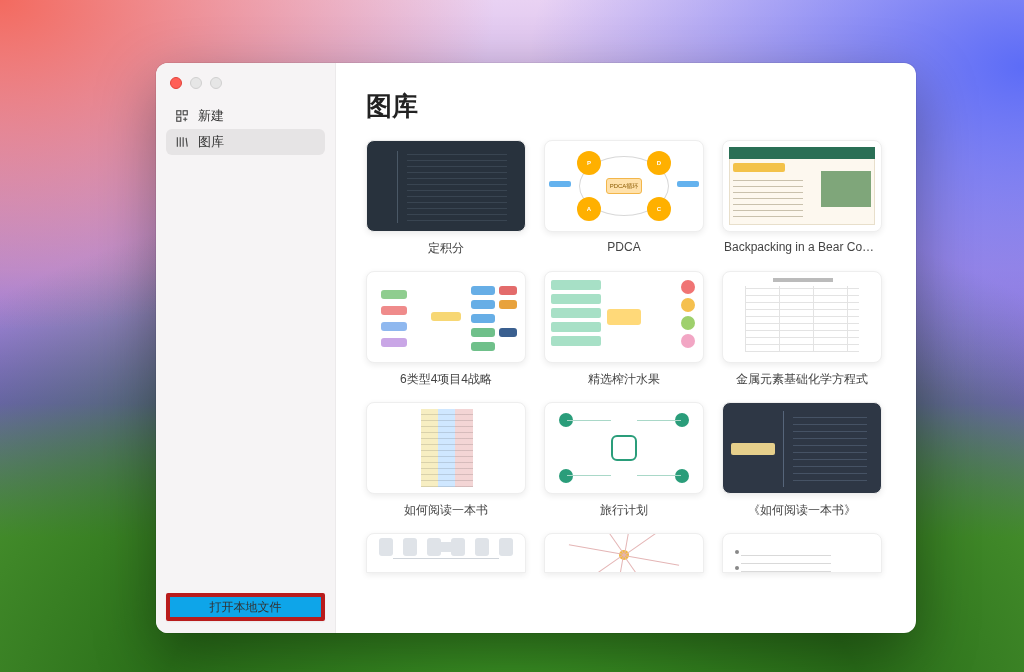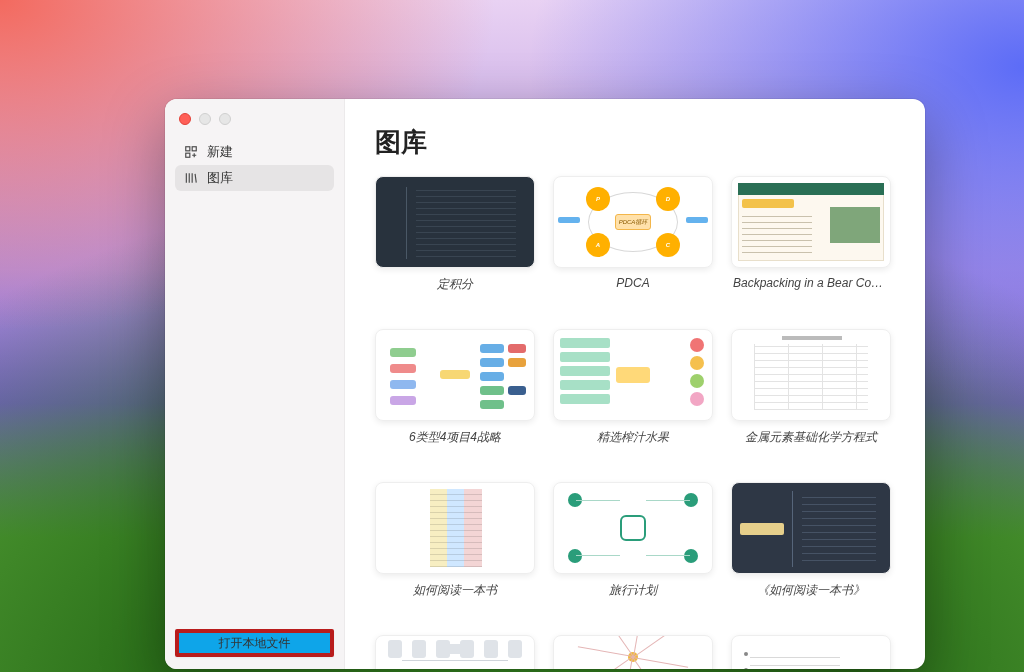--- a/index.html
+++ b/index.html
@@ -9,28 +9,27 @@
     position: absolute; inset: 0;
     background:
       radial-gradient(ellipse 900px 600px at 0% 0%, #f36a5f 0%, rgba(243,106,95,0) 55%),
       radial-gradient(ellipse 900px 600px at 100% 10%, #5c6cf7 0%, rgba(92,108,247,0) 55%),
       radial-gradient(ellipse 1200px 800px at 50% 110%, #3e9a26 0%, #2a6f19 30%, rgba(42,111,25,0) 70%),
       linear-gradient(180deg, #e9d2f3 0%, #b392de 40%, #7a62cf 60%, #5aa63b 80%);
   }
   
   .window {
     position: absolute;
-    left: 165px; top: 63px;
+    left: 156px; top: 63px;
     width: 760px; height: 570px;
     background: #ffffff;
     border-radius: 12px;
     box-shadow: 0 20px 60px rgba(0,0,0,0.35), 0 0 0 1px rgba(0,0,0,0.06);
     display: flex;
     overflow: hidden;
-    margin-top: 36px;
   }
   
   .sidebar {
     width: 180px;
     background: #f6f4f5;
     border-right: 1px solid #eceaeb;
     display: flex;
     flex-direction: column;
     padding: 10px 10px 12px 10px;
     position: relative;
@@ -75,22 +74,21 @@
     padding: 26px 0 6px 30px;
   }
   .scroll {
     flex: 1;
     overflow-y: auto;
     padding: 10px 20px 0 30px;
   }
   .grid {
     display: grid;
     grid-template-columns: repeat(3, 160px);
-    gap: 30px 18px;
-    font-style: italic;
+    gap: 8px 18px;
   }
   .card { width: 160px; cursor: pointer; }
   .thumb {
     width: 160px; height: 92px;
     border-radius: 8px;
     background: #fafafa;
     border: 1px solid #eee;
     box-shadow: 0 2px 6px rgba(0,0,0,0.08);
     position: relative;
     overflow: hidden;

